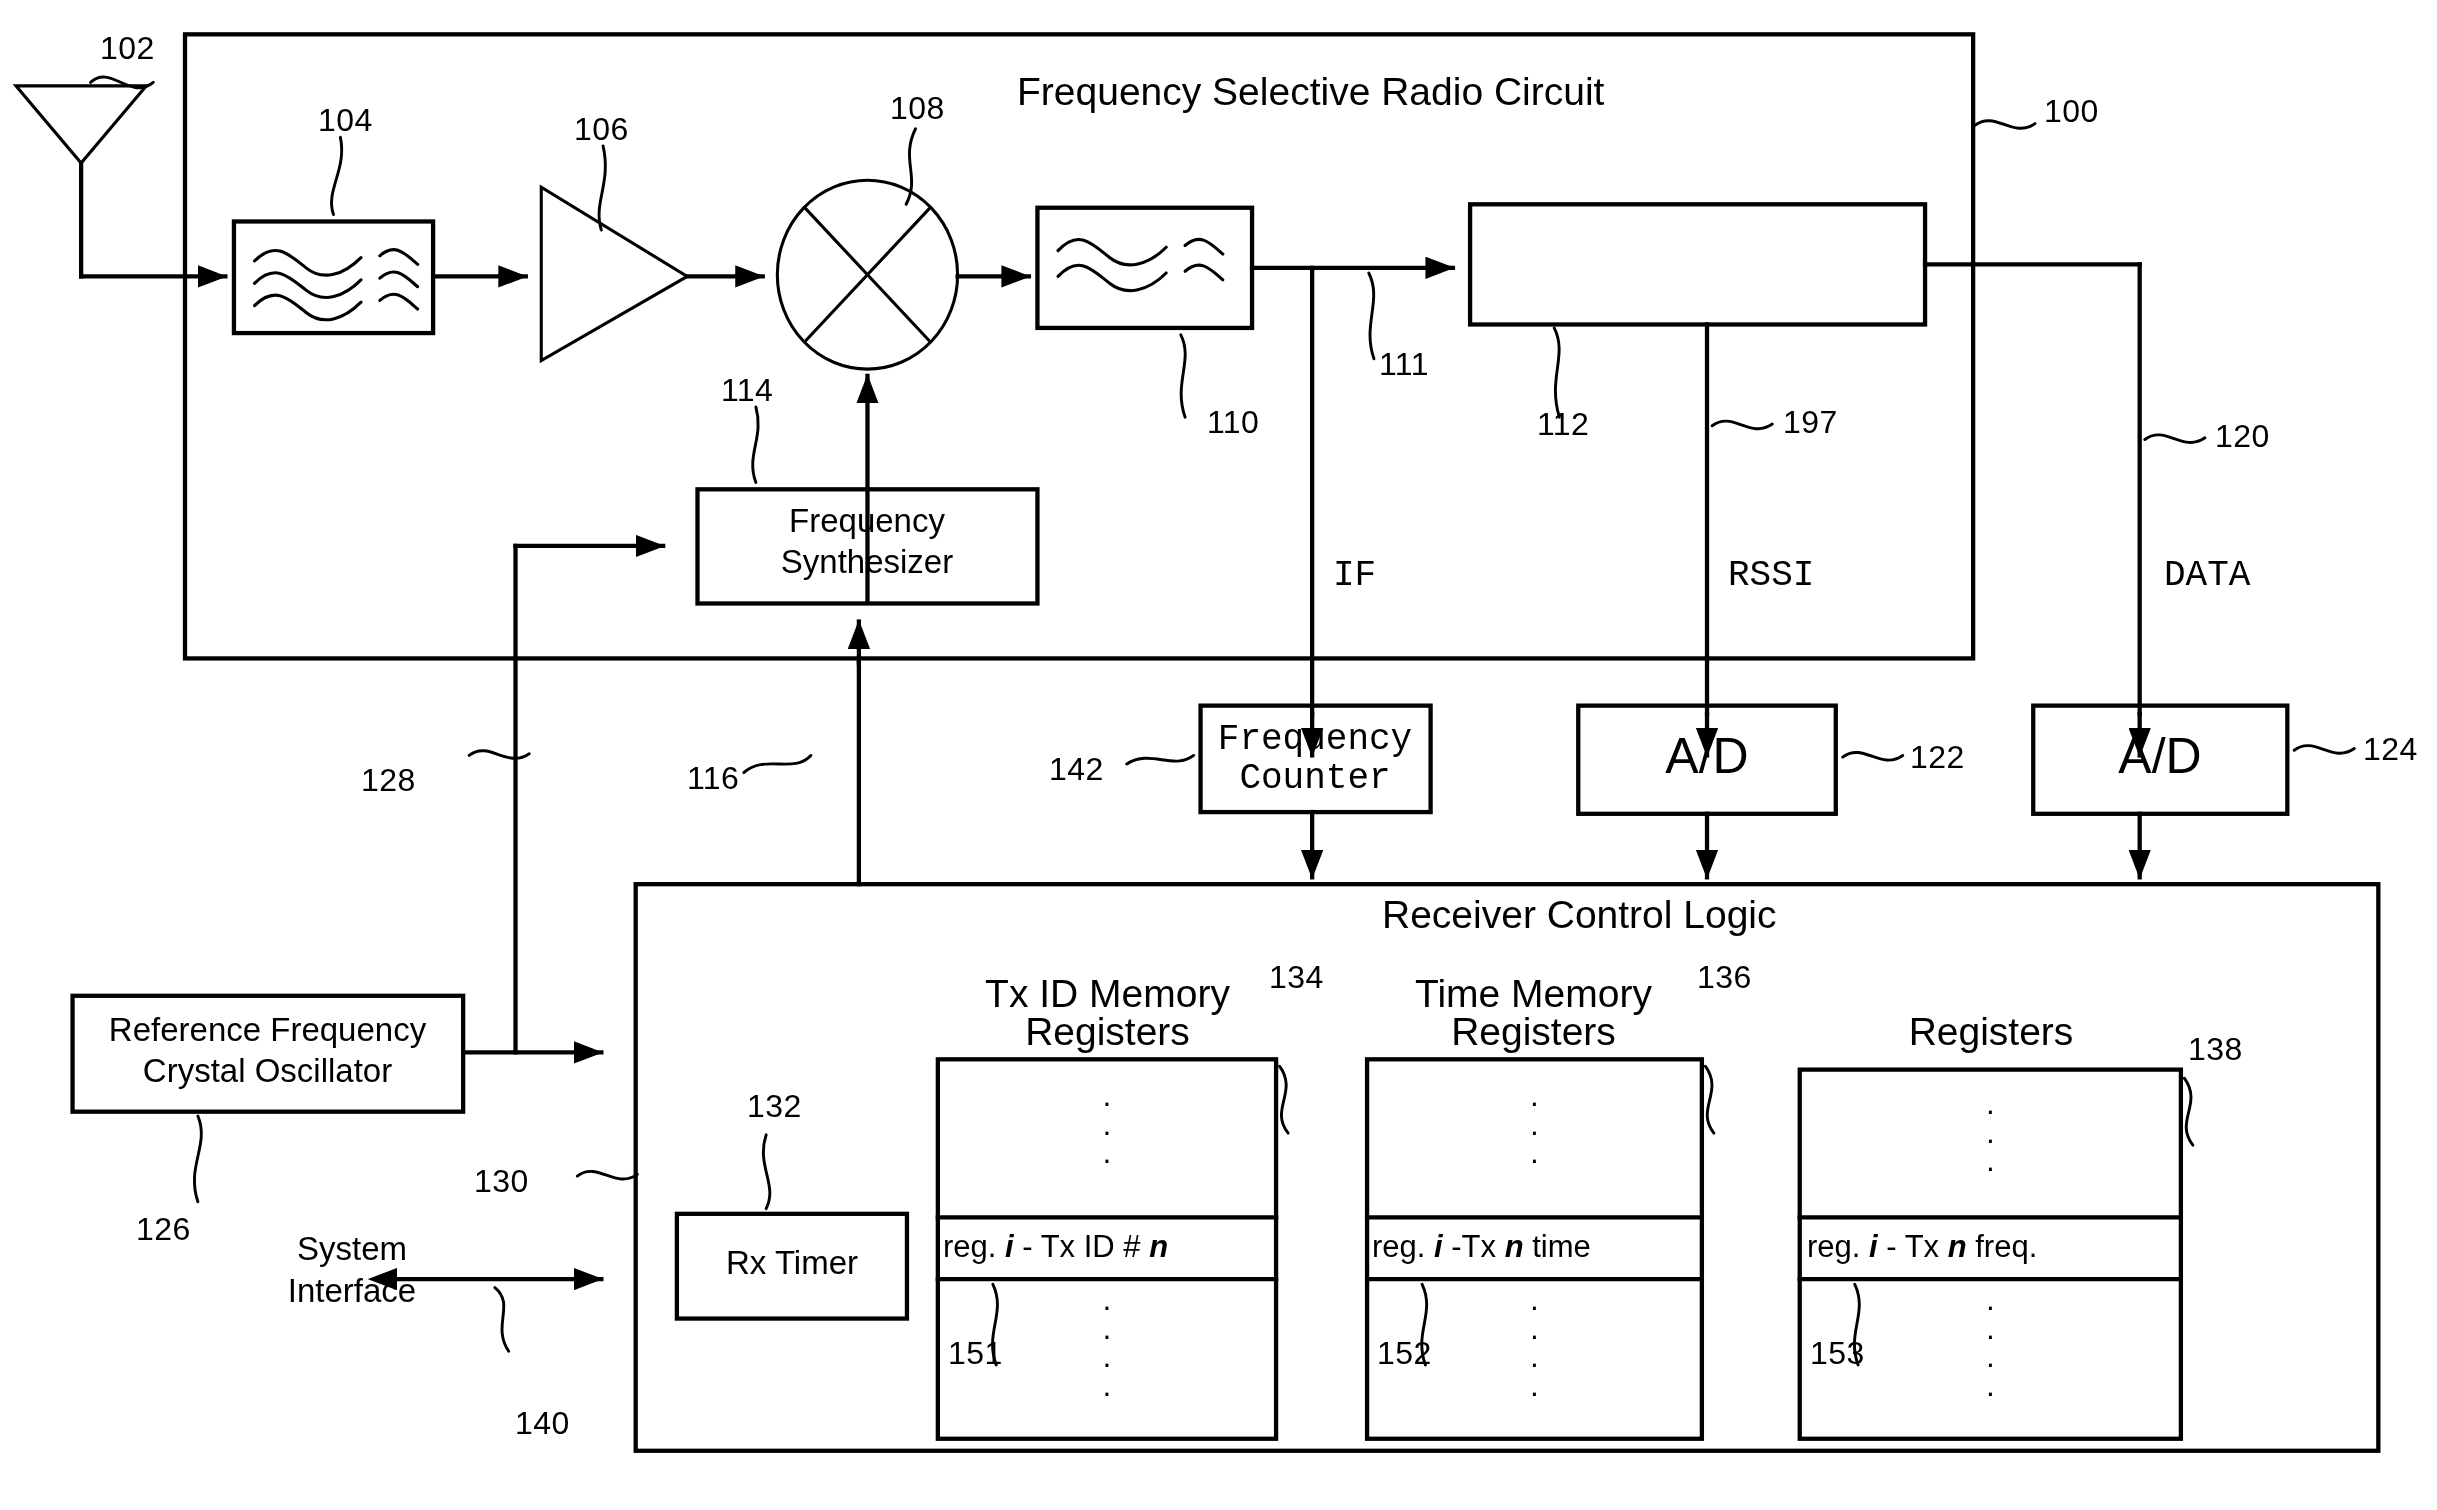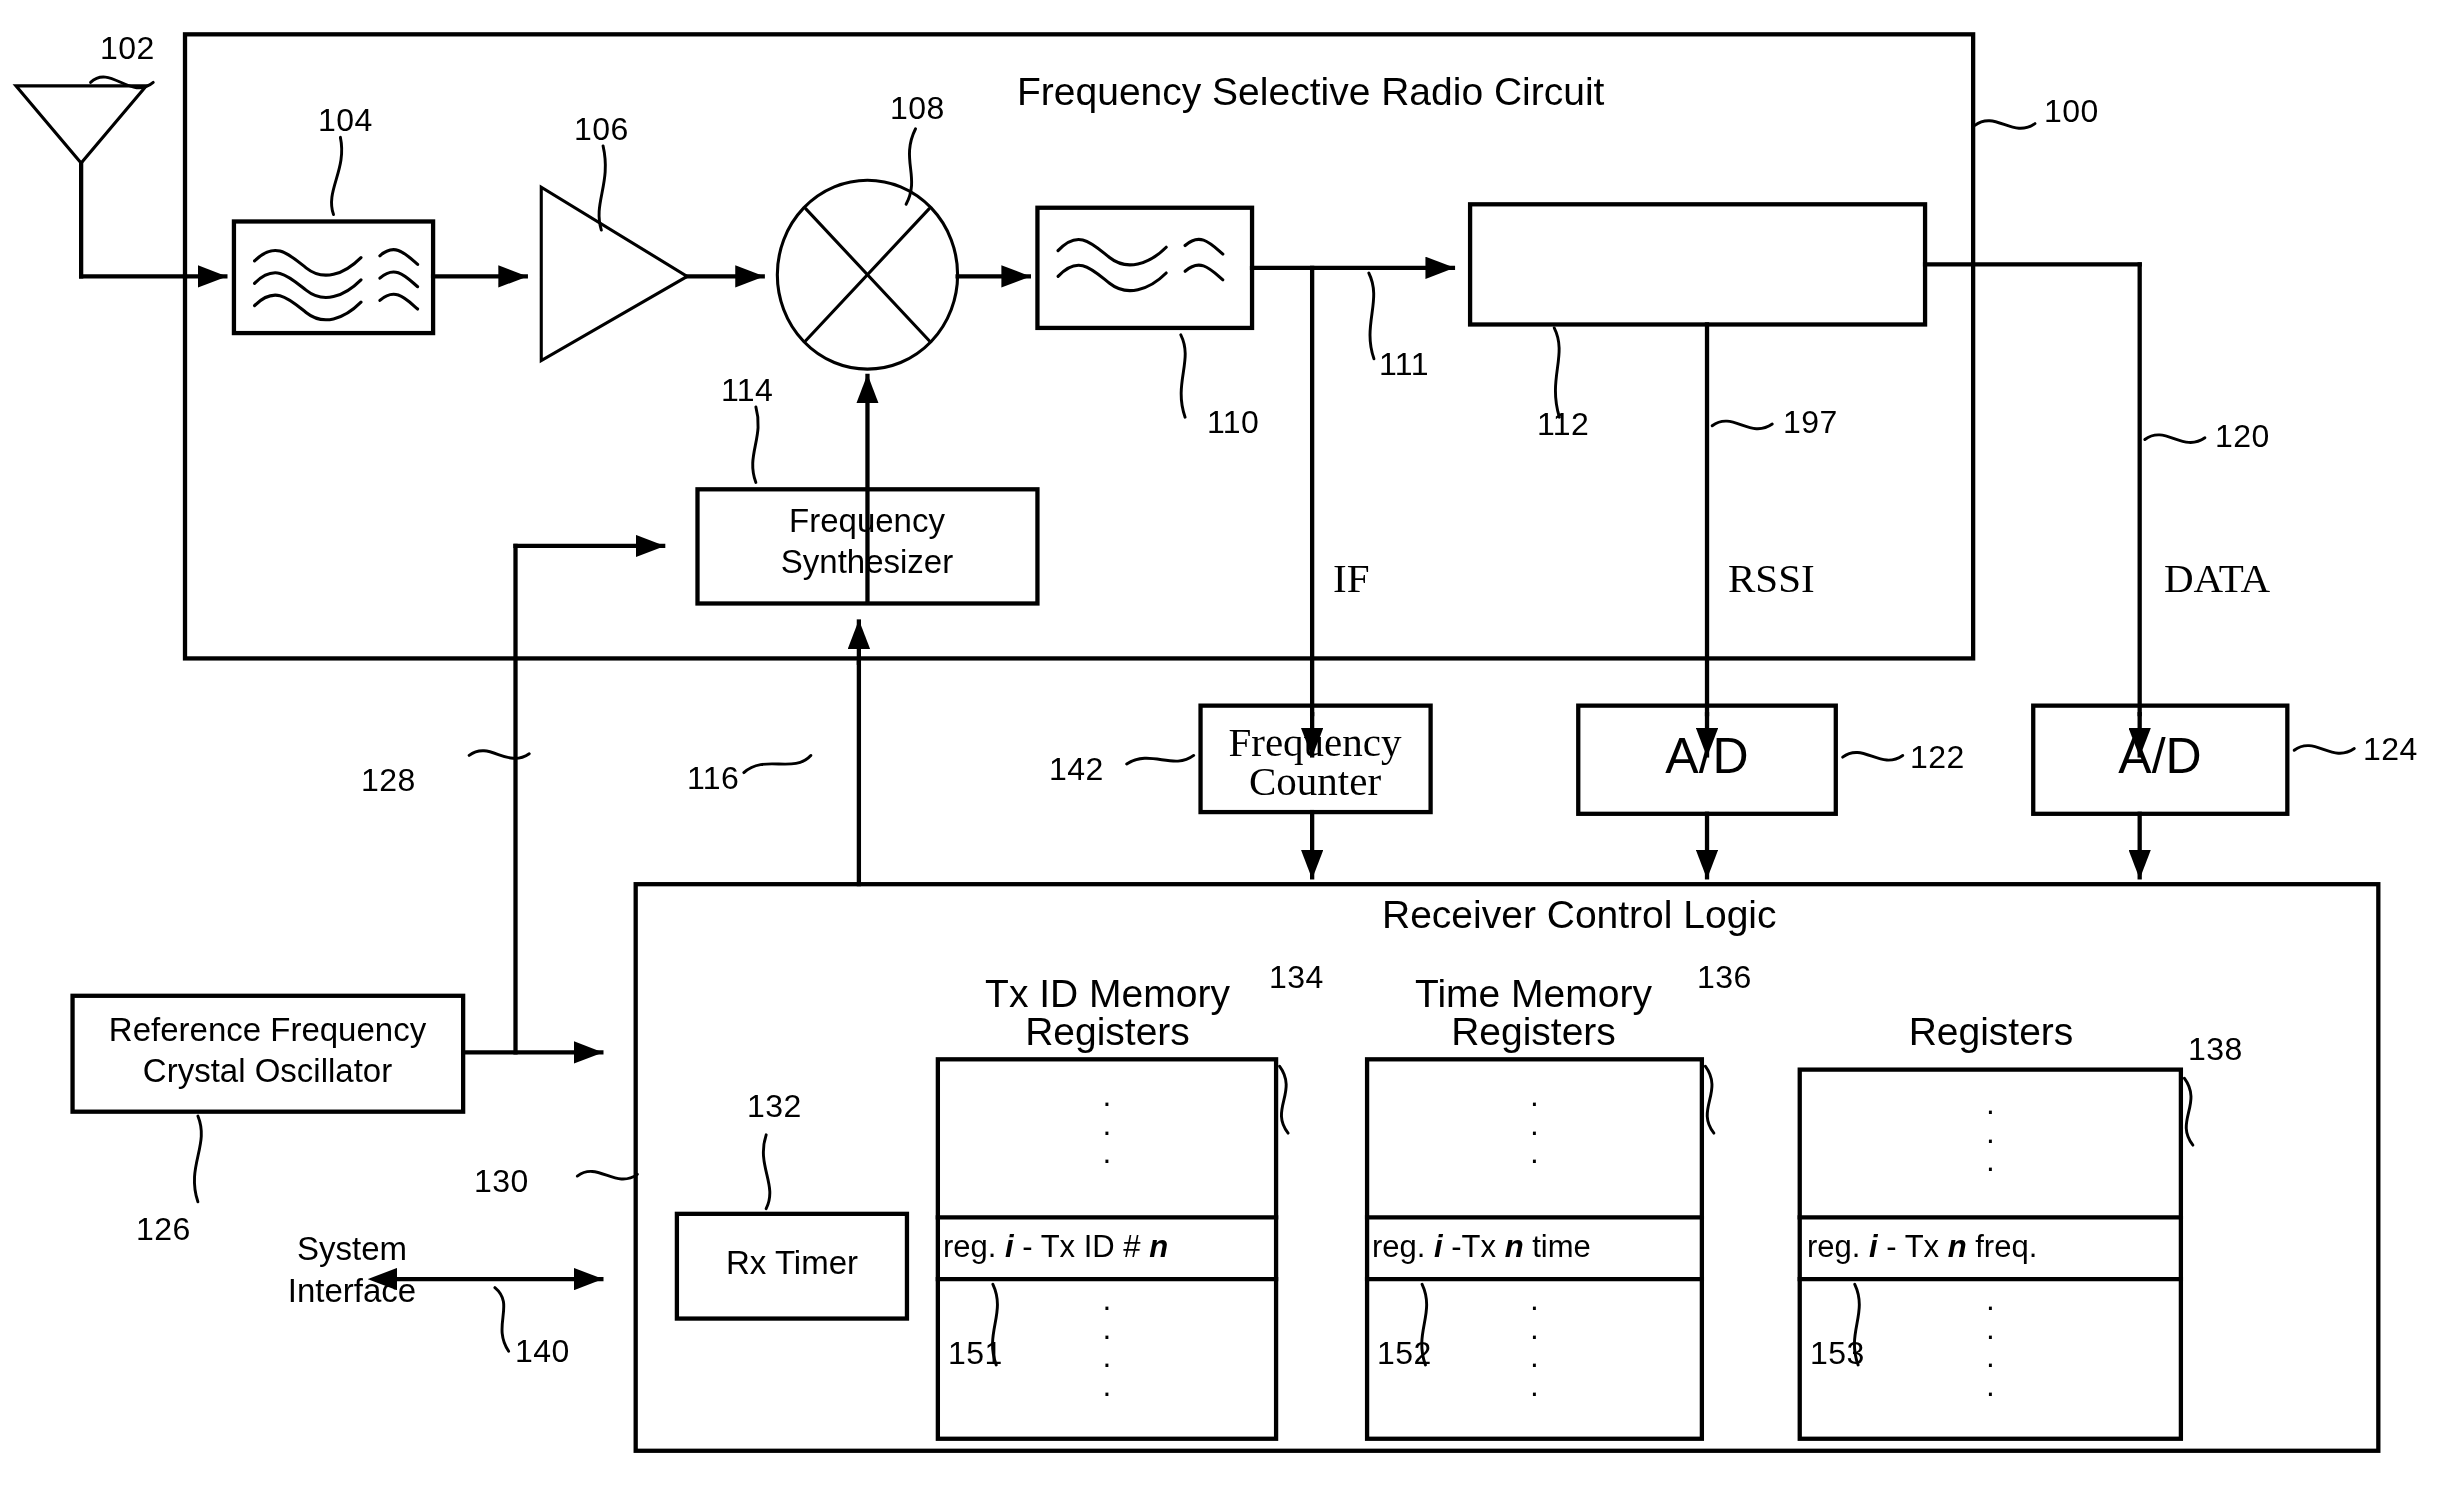--- a/index.html
+++ b/index.html
@@ -63,22 +63,22 @@
     letter-spacing: 0.4px;
   }
   .blocktext {
     font-size: 33px;
     text-align: center;
   }
   .titletext {
     font-size: 39px;
   }
   .serif {
-    font-family: Liberation Serif, serif;
-    font-size: 41px;
+    font-family: Liberation Mono, monospace;
+    font-size: 36px;
   }
   .adtext {
     font-size: 50px;
   }
   .regcap {
     font-size: 39px;
     text-align: center;
     line-height: 1.15;
   }
   .regrow {
@@ -276,21 +276,21 @@
   <div class="lbl refnum" style="left:1783px; top:405px;">197</div>
   <div class="lbl refnum" style="left:2215px; top:419px;">120</div>
   <div class="lbl refnum" style="left:721px; top:373px;">114</div>
   <div class="lbl refnum" style="left:687px; top:761px;">116</div>
   <div class="lbl refnum" style="left:361px; top:763px;">128</div>
   <div class="lbl refnum" style="left:1049px; top:752px;">142</div>
   <div class="lbl refnum" style="left:1910px; top:740px;">122</div>
   <div class="lbl refnum" style="left:2363px; top:732px;">124</div>
   <div class="lbl refnum" style="left:136px; top:1212px;">126</div>
   <div class="lbl refnum" style="left:474px; top:1164px;">130</div>
-  <div class="lbl refnum" style="left:515px; top:1334px;">140</div>
+  <div class="lbl refnum" style="left:515px; top:1406px;">140</div>
   <div class="lbl refnum" style="left:747px; top:1089px;">132</div>
   <div class="lbl refnum" style="left:1269px; top:960px;">134</div>
   <div class="lbl refnum" style="left:1697px; top:960px;">136</div>
   <div class="lbl refnum" style="left:2188px; top:1032px;">138</div>
   <div class="lbl refnum" style="left:948px; top:1336px;">151</div>
   <div class="lbl refnum" style="left:1377px; top:1336px;">152</div>
   <div class="lbl refnum" style="left:1810px; top:1336px;">153</div>
 
 
   <div class="lbl blocktext" style="left:697px; top:503px; width:340px;">Frequency</div>

